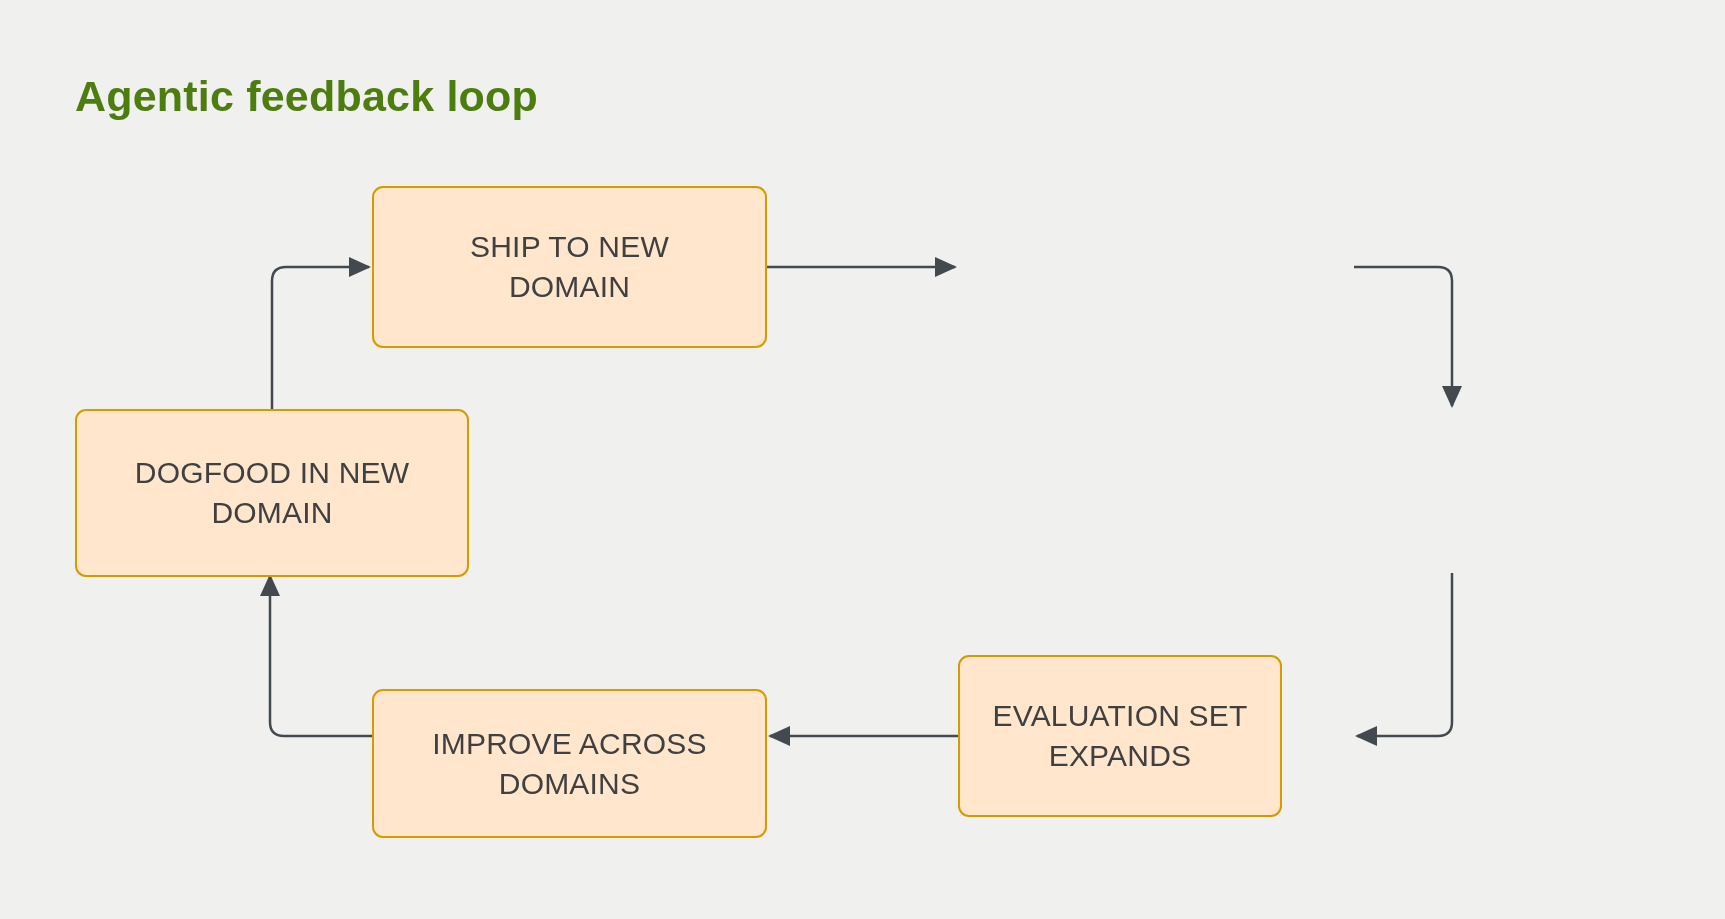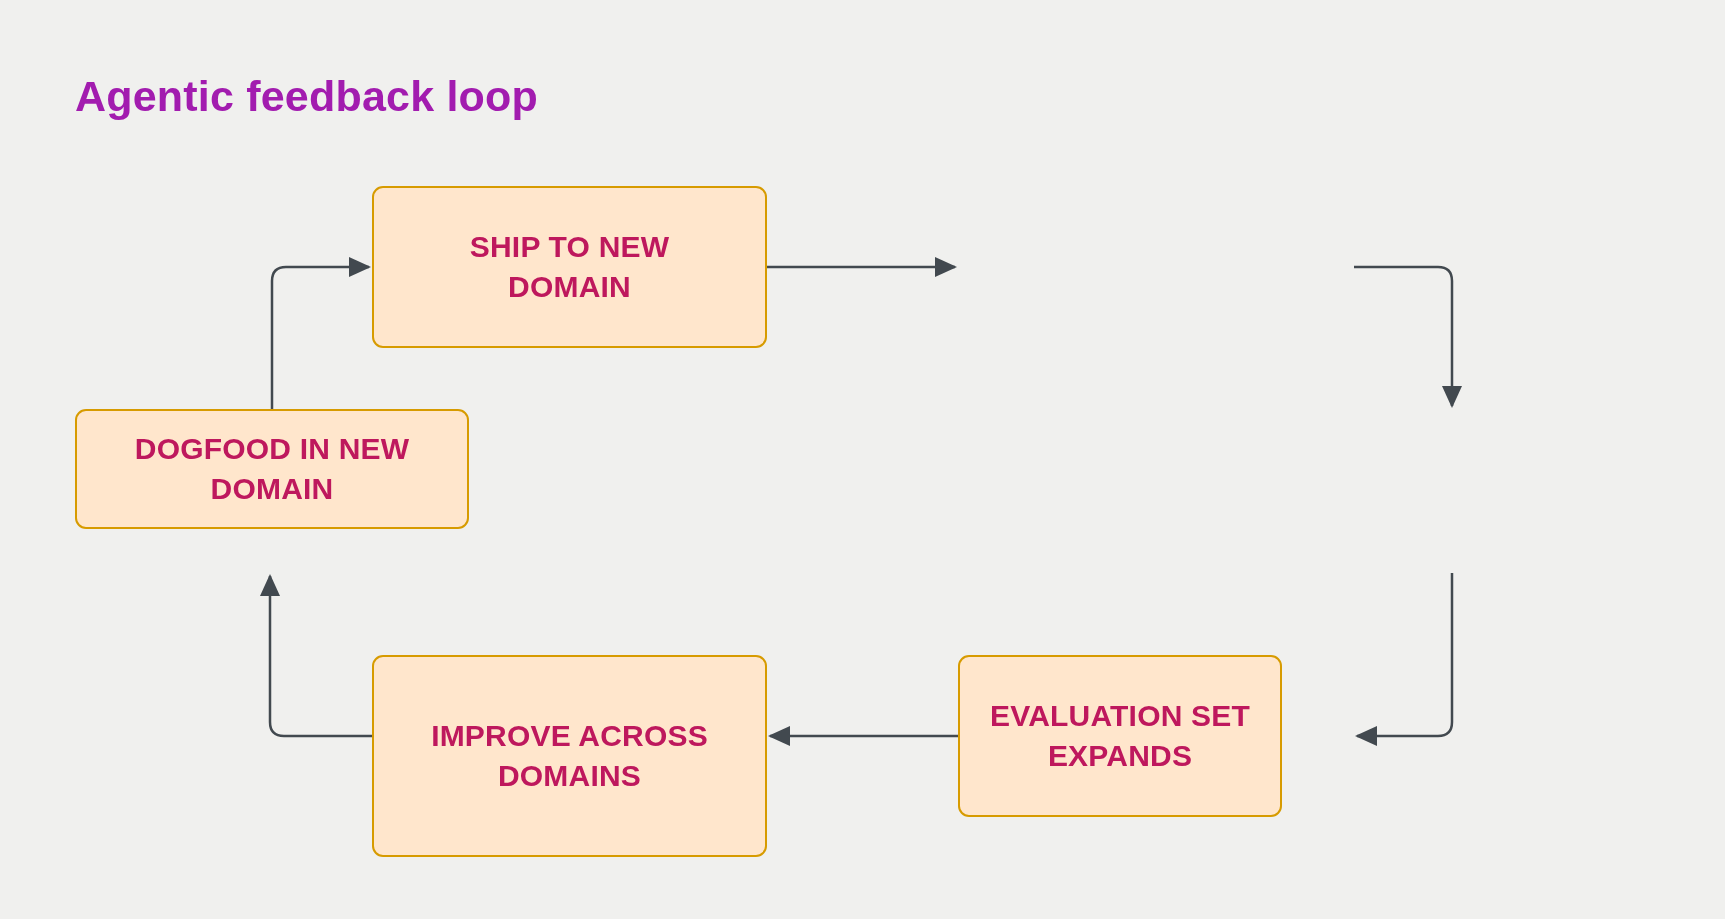--- a/index.html
+++ b/index.html
@@ -16,21 +16,21 @@
     overflow: hidden;
   }
   .page-title {
     position: absolute;
     left: 75px;
     top: 72px;
     margin: 0;
     font-size: 43px;
     font-weight: 800;
     letter-spacing: 0.2px;
-    color: #a21caf;
+    color: #4d7c0f;
     white-space: nowrap;
   }
   .edges-layer {
     position: absolute;
     left: 0;
     top: 0;
     width: 1725px;
     height: 919px;
     pointer-events: none;
   }
@@ -45,33 +45,33 @@
     background: #ffe6cc;
     border: 2px solid #d79b00;
     border-radius: 11px;
     display: flex;
     align-items: center;
     justify-content: center;
     text-align: center;
   }
   .node-label {
     font-size: 30px;
-    font-weight: bold;
+    font-weight: normal;
     line-height: 1.32;
     letter-spacing: 0.2px;
-    color: #be185d;
+    color: #404040;
     white-space: pre-line;
   }
   
   .node-ship       { left: 372px;  top: 186px; width: 395px; height: 162px; }
   .node-operate    { left: 959px;  top: 186px; width: 395px; height: 162px; }
   .node-feedback   { left: 1255px; top: 409px; width: 393px; height: 164px; }
   .node-evaluation { left: 958px;  top: 655px; width: 324px; height: 162px; }
-  .node-improve    { left: 372px;  top: 655px; width: 395px; height: 202px; }
-  .node-dogfood    { left: 75px;   top: 409px; width: 394px; height: 120px; }
+  .node-improve    { left: 372px;  top: 689px; width: 395px; height: 149px; }
+  .node-dogfood    { left: 75px;   top: 409px; width: 394px; height: 168px; }
 </style>
 </head>
 <body>
 
 <div class="canvas">
 
   <h1 class="page-title">Agentic feedback loop</h1>
 
   <svg class="edges-layer" viewBox="0 0 1725 919" xmlns="http://www.w3.org/2000/svg">
     <defs>

